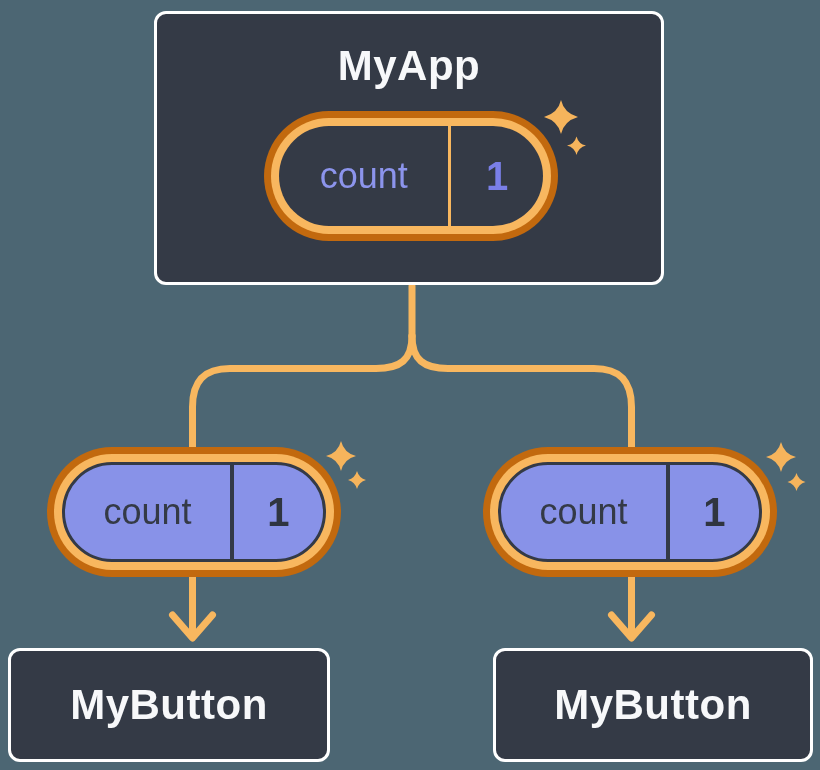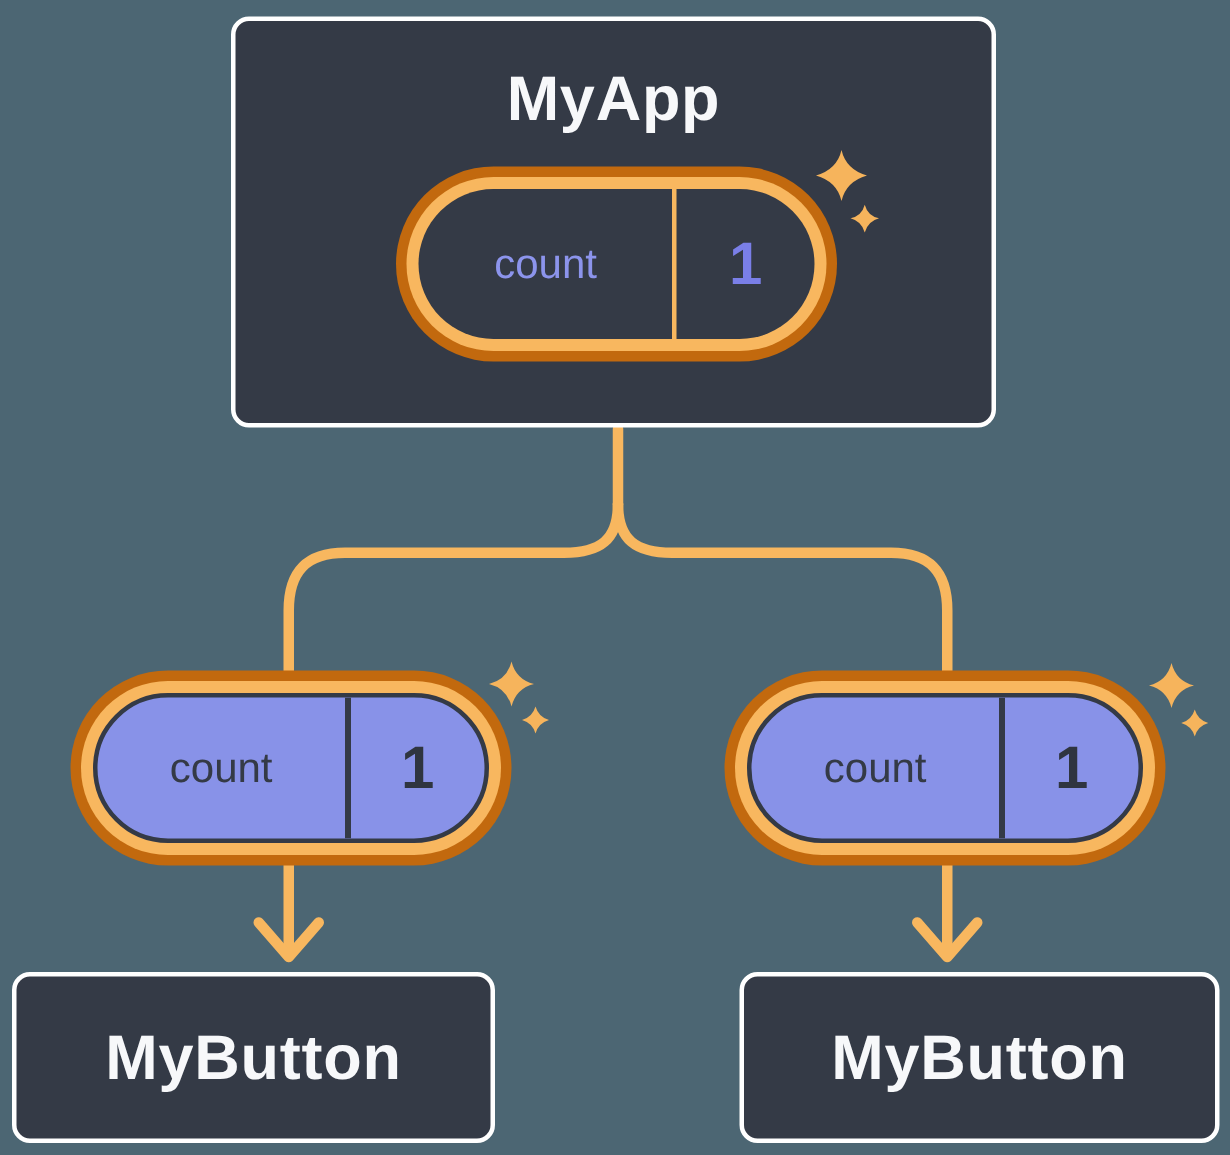--- a/index.html
+++ b/index.html
@@ -65,21 +65,21 @@
 
   .pill-cell {
     display:flex; align-items:center; justify-content:center;
     min-width:0;
   }
   .cell-label { flex:1.85; }
   .cell-value { flex:1; }
   .pill.dark   .cell-value { border-left:3px solid #F8B75F; }
   .pill.purple .cell-value { border-left:4px solid #343A46; }
 
-  .pill-label { font-size:28px; font-weight:400; }
+  .pill-label { font-size:36px; font-weight:400; }
   .pill-value { font-size:40px; font-weight:700; }
   .pill.dark .pill-label   { color:#8C94EC; }
   .pill.dark .pill-value   { color:#7A7FE8; }
   .pill.purple .pill-label { color:#343A46; }
   .pill.purple .pill-value { color:#2F3540; }
 </style>
 </head>
 <body>
 
 <div class="canvas">

